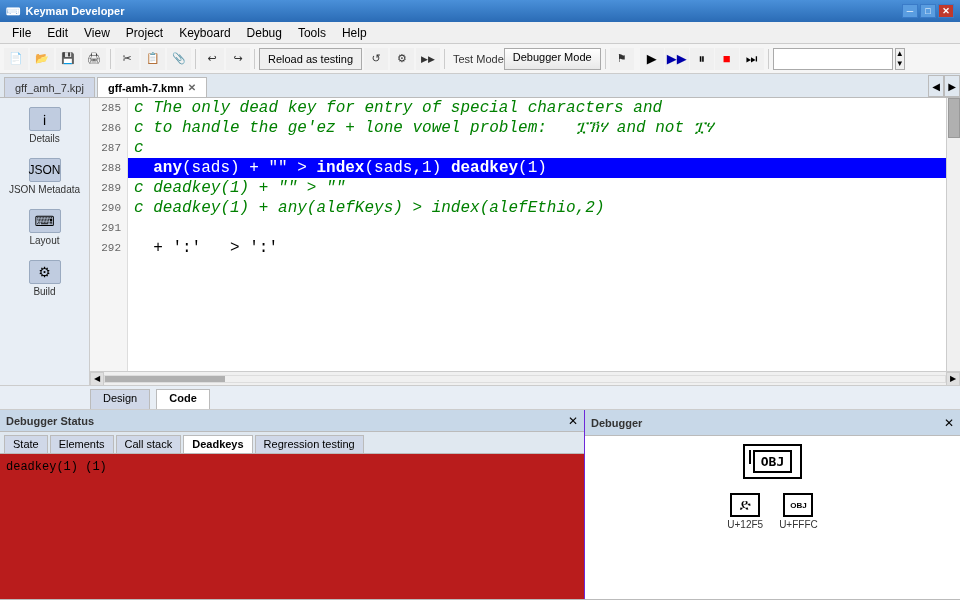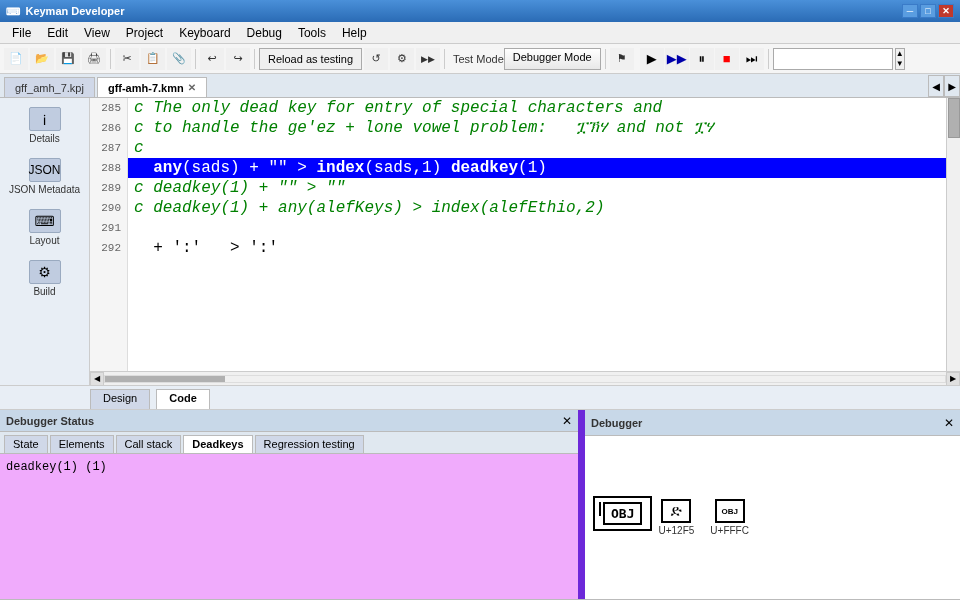--- a/index.html
+++ b/index.html
@@ -316,22 +316,22 @@
     
     #bottom-panels {
       height: 190px;
       display: flex;
       border-top: 1px solid #ccc;
     }
 
     
     #debugger-status {
       flex: 0 0 585px;
-      background: #f0abfc;
-      border-right: 7px solid #6d28d9;
+      background: #b91c1c;
+      border-right: 1px solid #6d28d9;
       display: flex;
       flex-direction: column;
     }
     #ds-header {
       background: #c8d8e8;
       height: 22px;
       display: flex;
       align-items: center;
       padding: 0 6px;
       border-bottom: 1px solid #bbb;
@@ -379,21 +379,21 @@
       align-items: center;
       padding: 0 6px;
       border-bottom: 1px solid #bbb;
       justify-content: space-between;
     }
     #dp-header-title { font-size: 11px; font-weight: bold; color: #333; }
     #dp-close { cursor: pointer; font-size: 12px; }
     #dp-main {
       flex: 1;
       display: flex;
-      flex-direction: row;
+      flex-direction: column;
       align-items: center;
       padding: 8px;
     }
     .obj-box {
       border: 2px solid #000;
       padding: 4px 8px;
       font-size: 14px;
       font-weight: bold;
       color: #000;
       background: white;

